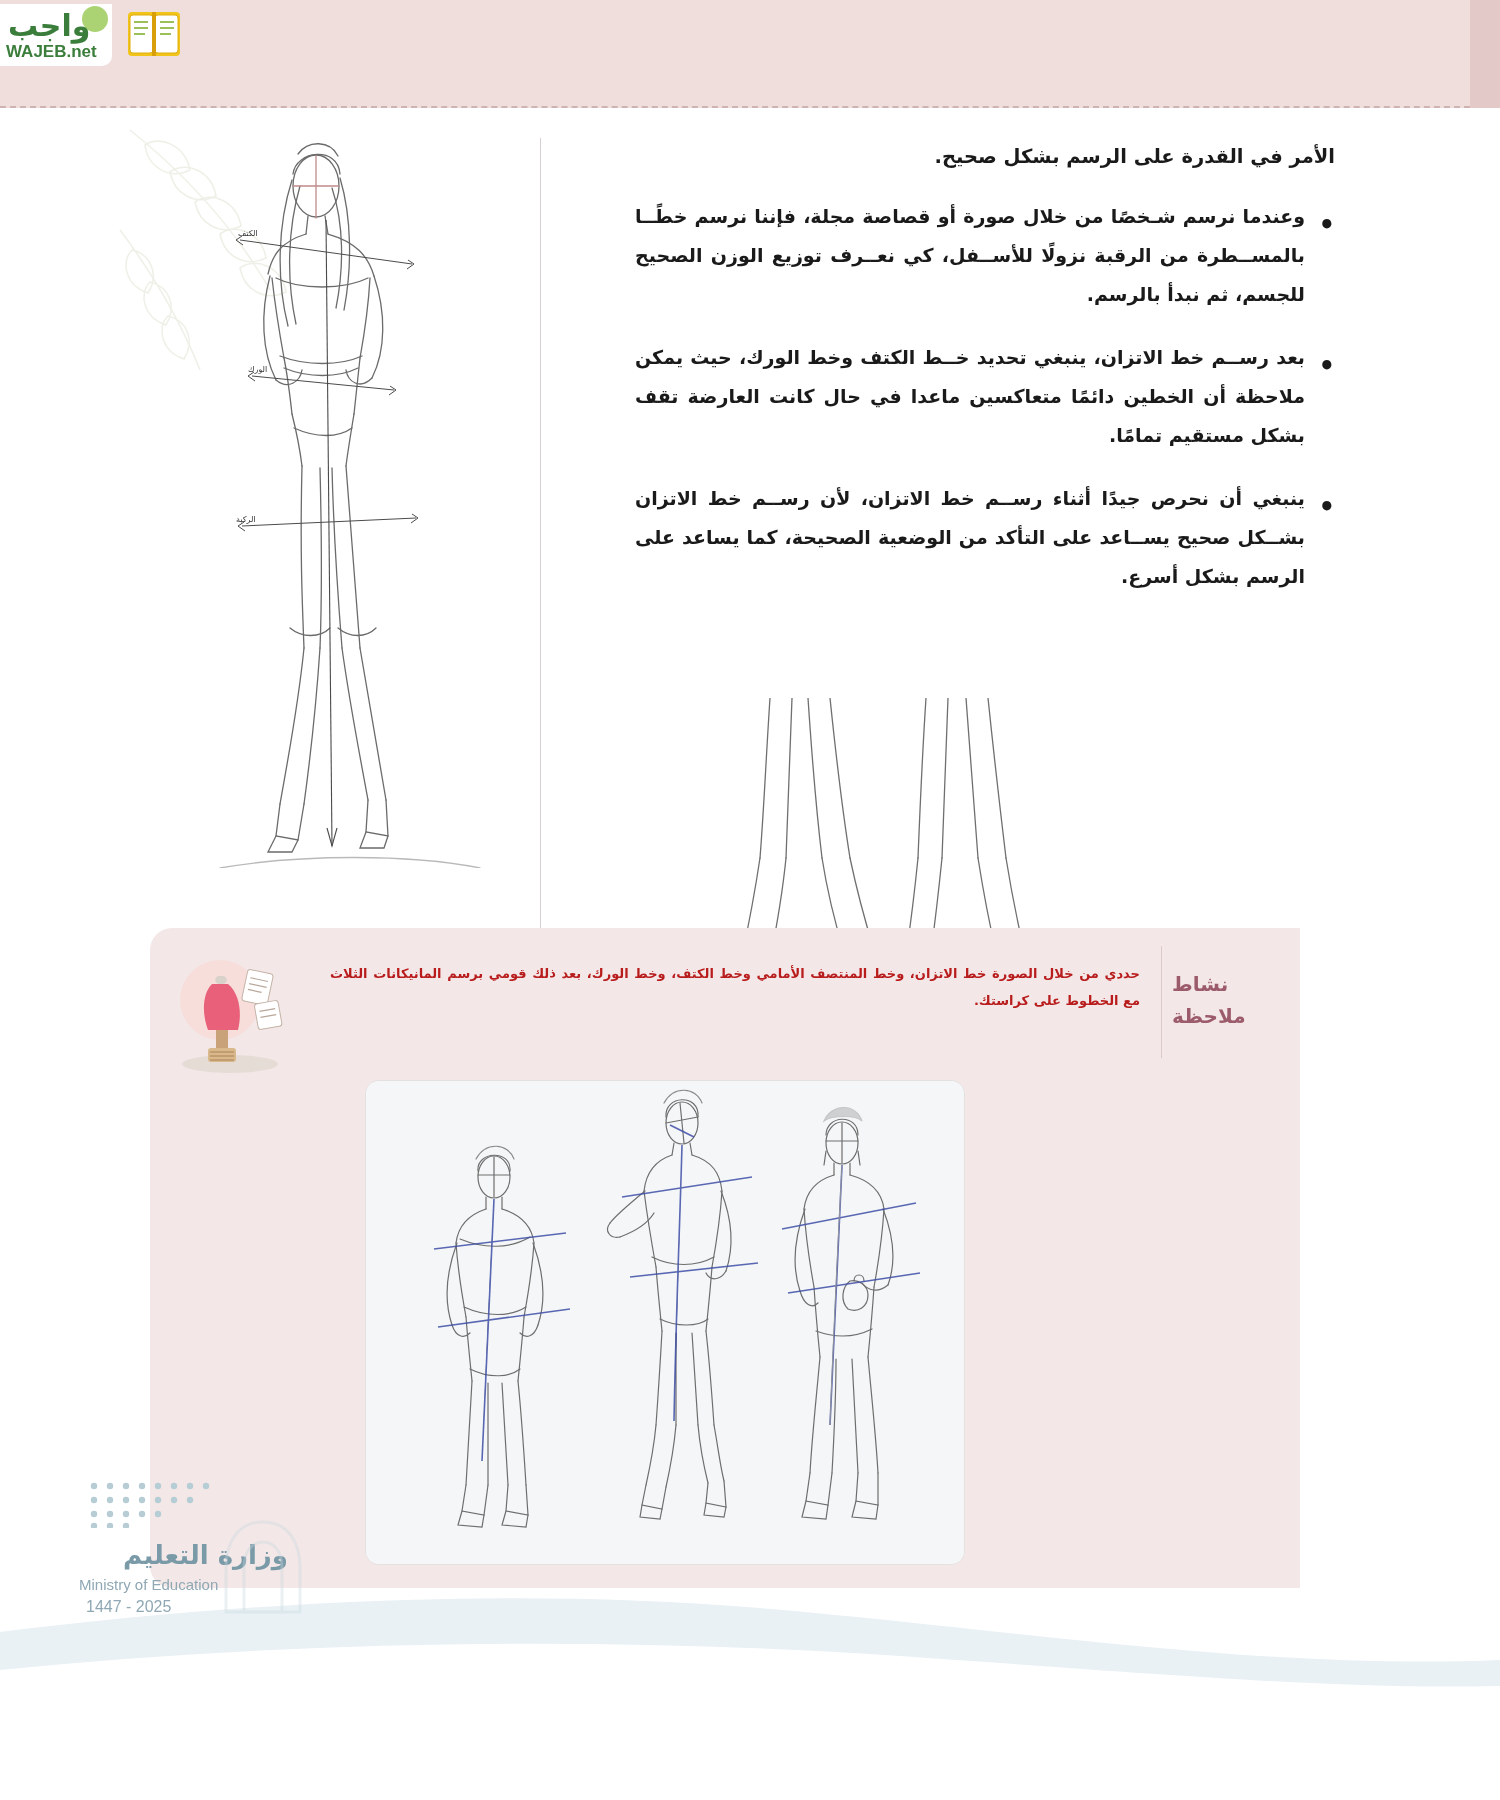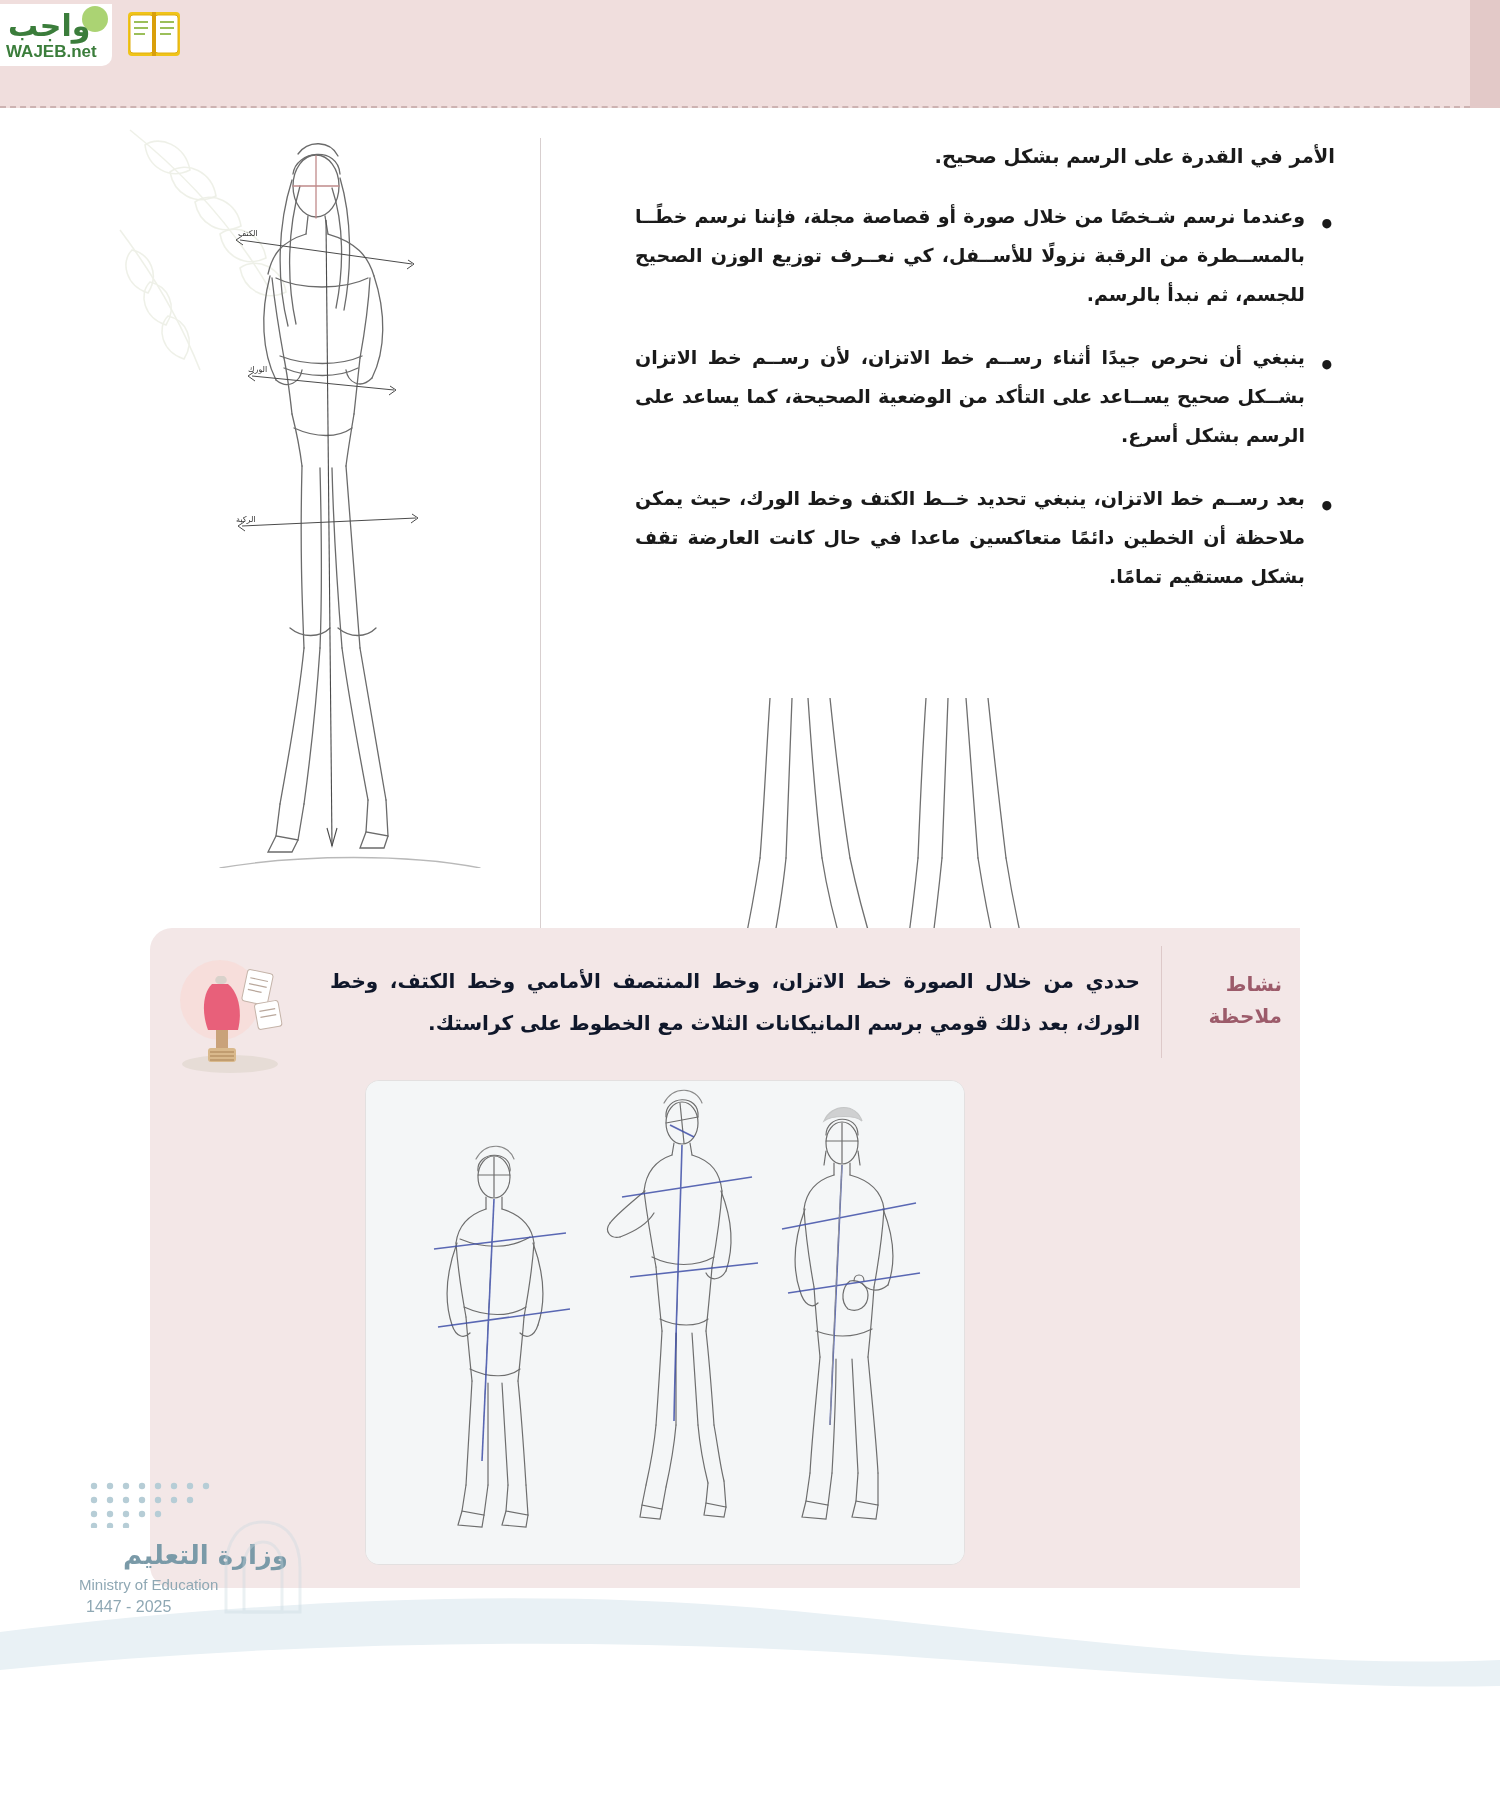--- a/index.html
+++ b/index.html
@@ -166,41 +166,41 @@
     top: 928px; left: 150px;
     width: 1150px; height: 660px;
     background: #f3e7e7;
     border-top-left-radius: 22px;
     border-bottom-left-radius: 22px;
   }
   .activity-label {
     position: absolute;
     top: 40px; right: 18px;
     width: 110px;
-    text-align: right;
+    text-align: left;
     color: #9c5b6a;
     font-size: 20px;
     font-weight: bold;
     line-height: 1.6;
   }
   .activity-sep {
     position: absolute;
     top: 18px; right: 138px;
     width: 1px; height: 112px;
     background: #ddc9c9;
   }
   .activity-text {
     position: absolute;
     top: 32px; right: 160px;
     width: 810px;
     direction: rtl;
     text-align: justify;
-    font-size: 20px;
+    font-size: 13px;
     font-weight: bold;
-    color: #0f172a;
+    color: #b91c1c;
     line-height: 2.1;
   }
   .mannequin-icon {
     position: absolute;
     top: 20px; left: 18px;
     width: 130px; height: 130px;
   }
 
   
   .act-image {
@@ -295,22 +295,22 @@
   </svg>
 
   <div class="content">
 
     <div class="v-divider"></div>
 
     <div class="text-col">
       <p class="lead-line">الأمر في القدرة على الرسم بشكل صحيح.</p>
       <ul class="bullets">
         <li>وعندما نرسم شـخصًا من خلال صورة أو قصاصة مجلة، فإننا نرسم خطًــا بالمســطرة من الرقبة نزولًا للأســفل، كي نعــرف توزيع الوزن الصحيح للجسم، ثم نبدأ بالرسم.</li>
+        <li>بعد رســم خط الاتزان، ينبغي تحديد خــط الكتف وخط الورك، حيث يمكن ملاحظة أن الخطين دائمًا متعاكسين ماعدا في حال كانت العارضة تقف بشكل مستقيم تمامًا.</li>
         <li>ينبغي أن نحرص جيدًا أثناء رســم خط الاتزان، لأن رســم خط الاتزان بشــكل صحيح يســاعد على التأكد من الوضعية الصحيحة، كما يساعد على الرسم بشكل أسرع.</li>
-        <li>بعد رســم خط الاتزان، ينبغي تحديد خــط الكتف وخط الورك، حيث يمكن ملاحظة أن الخطين دائمًا متعاكسين ماعدا في حال كانت العارضة تقف بشكل مستقيم تمامًا.</li>
       </ul>
     </div>
 
     <svg class="fig-main" viewBox="0 0 340 740">
       <g stroke="#6b6b6b" fill="none" stroke-width="1.3" stroke-linecap="round">
 
         <ellipse cx="136" cy="58" rx="23" ry="31"></ellipse>
         <path d="M113 46 C116 22 158 18 160 46"></path>
         <path d="M118 26 C128 12 150 12 158 28"></path>
 

